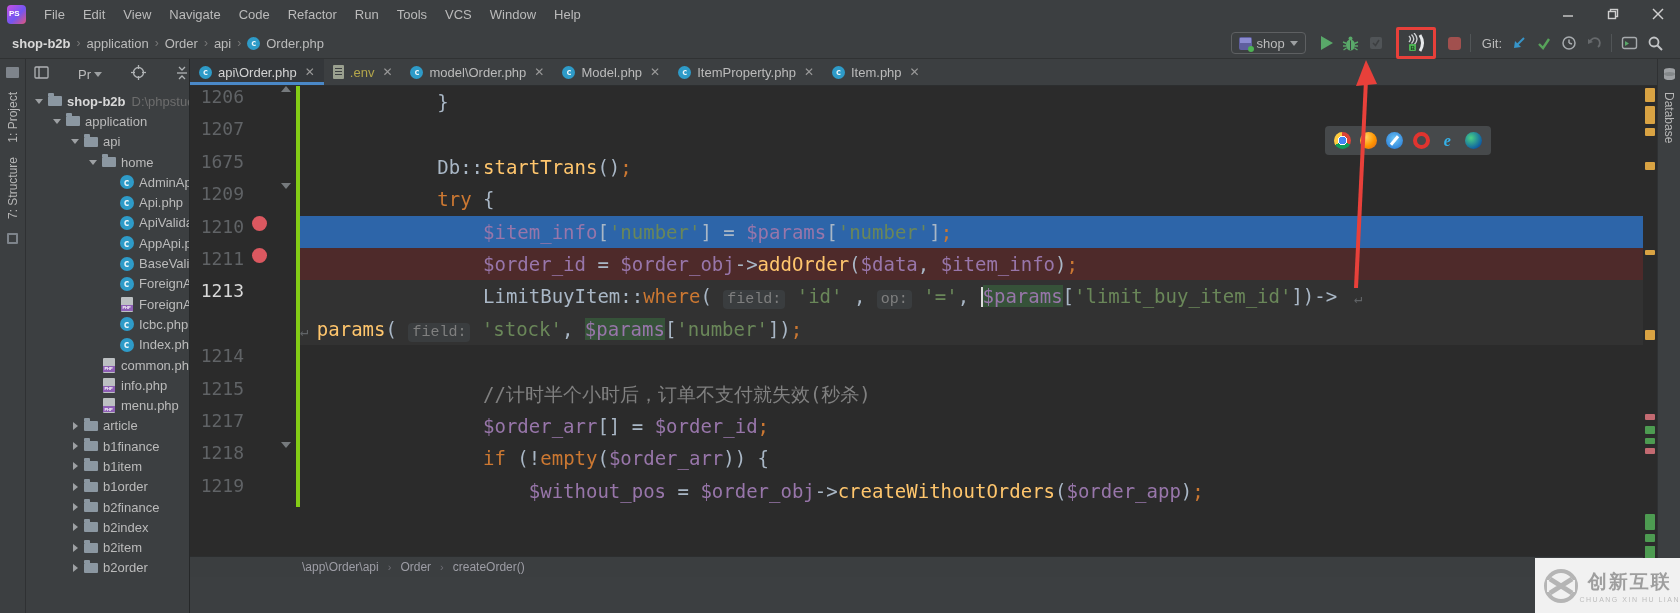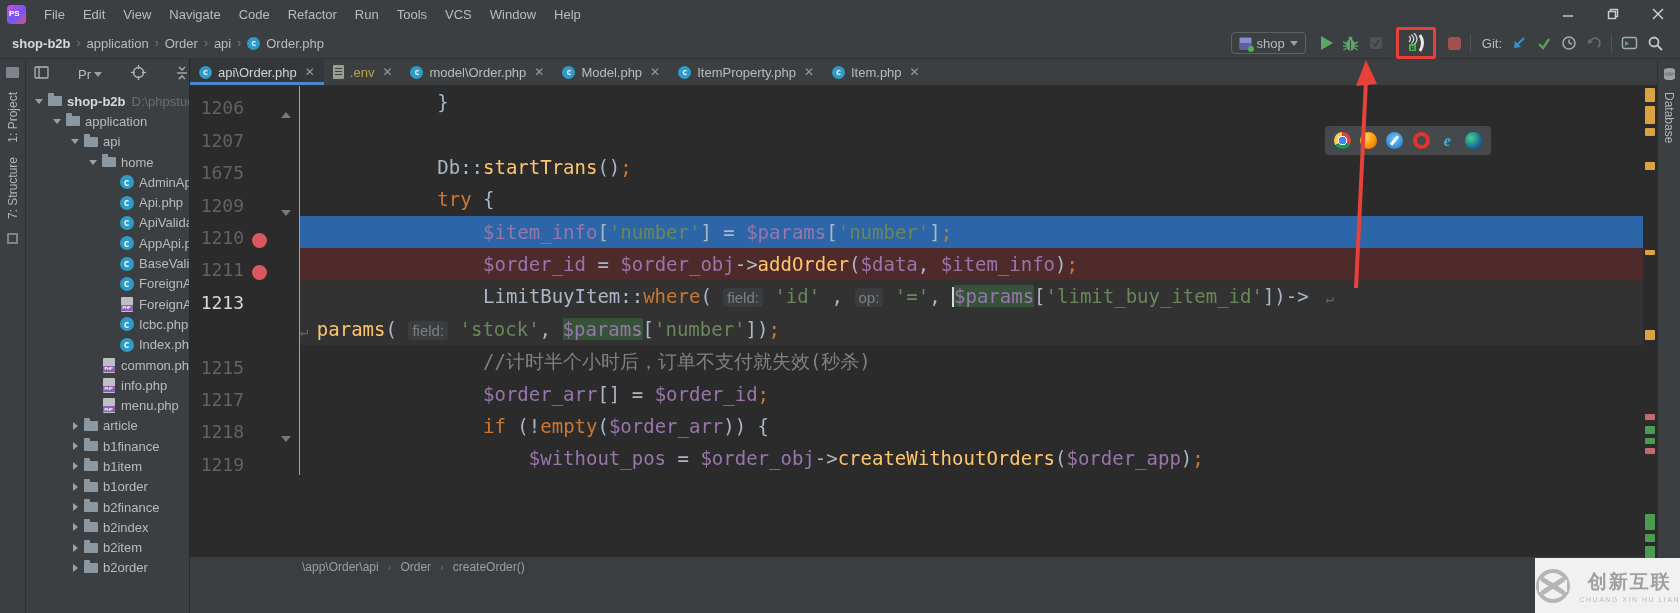--- a/index.html
+++ b/index.html
@@ -69,40 +69,40 @@
 .editor-col{position:absolute;left:190px;top:59px;right:23px;bottom:0;background:#2b2b2b;z-index:3}
 .tabbar{position:absolute;left:0;top:0;right:0;height:27px;background:#3c3f41;border-bottom:1px solid #2c2e2f;display:flex;align-items:stretch}
 .tab{display:flex;align-items:center;gap:6px;padding:0 9px;color:#bbbbbb;position:relative}
 .tab.active{background:#34373a;box-shadow:inset 0 -3px 0 #4a88c7;color:#d4d4d4}
 .tab .close{color:#9a9a9a;font-size:12px;margin-left:2px}
 .tab .envname{color:#b3a64b}
 
 
 .code{position:absolute;left:0;top:27px;right:0;height:470px;overflow:hidden;font-family:"DejaVu Sans Mono",monospace;font-size:19px;background:#2b2b2b}
 .crow{height:32.4px;display:flex;align-items:stretch}
-.gut{width:110px;flex:none;display:flex;align-items:flex-end;border-right:1px solid #84cc16}
+.gut{width:110px;flex:none;display:flex;align-items:flex-start;border-right:4px solid #84cc16}
 .num{width:54px;text-align:right;color:#606366;font-size:18px;flex:none}
 .num.white{color:#d8d8d8}
 .bpcol{width:30px;flex:none;display:flex;align-items:center;justify-content:center}
 .bpdot{width:15px;height:15px;border-radius:50%;background:#db5860}
 .foldcol{width:24px;flex:none;display:flex;align-items:center;justify-content:center}
 .fold-down{width:0;height:0;border-left:5px solid transparent;border-right:5px solid transparent;border-top:6px solid #767a7d}
 .fold-up{width:0;height:0;border-left:5px solid transparent;border-right:5px solid transparent;border-bottom:6px solid #767a7d}
 .ct{flex:1;white-space:pre;line-height:32.4px;overflow:hidden}
 .r-exec .ct{background:#2d65a9}
 .r-bpline .ct{background:#4e2a2a}
 .r-cur .ct{background:#323232}
 .t-d{color:#a9b7c6}
 .t-k{color:#cc7832}
 .t-v{color:#9876aa}
 .t-s{color:#6a8759}
 .t-m{color:#ffc66d;font-weight:normal}
 .t-c{color:#808080}
 .t-sc{color:#cc7832}
-.t-h{background:#3a3d3f;color:#7f7f7f;border-radius:4px;padding:1px 4px;font-size:15px;font-family:Liberation Sans, sans-serif}
+.t-h{background:#3a3d3f;color:#7f7f7f;border-radius:4px;padding:1px 4px;font-size:15px;font-family:Liberation Mono, monospace}
 .t-hlv{color:#9876aa;background:#365239}
 .t-wr{color:#606366;font-size:14px}
 .caret{display:inline-block;width:2px;height:20px;background:#dcdcdc;vertical-align:-4px}
 
 
 .ebc{position:absolute;left:0;right:0;top:497px;height:21px;background:#3b3e40;border-top:1px solid #2c2e2f;display:flex;align-items:center;gap:9px;padding-left:112px;font-size:12px;color:#9d9da5;white-space:nowrap}
 .ebc .sep{color:#6f6f76;font-size:11px}
 .statusfill{position:absolute;left:0;right:0;top:518px;bottom:0;background:#3c3f41}
 
 
@@ -121,21 +121,21 @@
 .bi-safari{background:radial-gradient(circle at 50% 40%,#6fc7f5,#1b6fd2);position:relative}
 .bi-safari::after{content:"";position:absolute;left:7px;top:3px;width:3px;height:11px;background:#fff;transform:rotate(40deg)}
 .bi-opera{border:4px solid #e0342f;background:transparent}
 .bi-ie{color:#35b1e8;font-size:16px;font-style:italic;font-family:"Liberation Serif",serif}
 .bi-edge{background:radial-gradient(circle at 35% 35%,#49d185,#0c59a4 75%)}
 
 
 .annot{position:absolute;left:0;top:0;z-index:9;pointer-events:none}
 
 
-.watermark{position:absolute;left:1535px;top:558px;right:0;bottom:0;background:#f1f1f1;display:flex;align-items:center;justify-content:space-between;gap:0;z-index:10}
+.watermark{position:absolute;left:1535px;top:558px;right:0;bottom:0;background:#f1f1f1;display:flex;align-items:center;justify-content:flex-end;gap:0;z-index:10}
 .wm-text{display:flex;flex-direction:column;align-items:center}
 .wm-cn{font-size:19px;font-weight:bold;color:#9e9e9e;letter-spacing:2px}
 .wm-en{font-size:7px;color:#bdbdbd;letter-spacing:1.5px;margin-top:1px}
 </style>
 </head>
 <body>
 
 <div class="titlebar">
   <div class="logo"></div>
   <div style="display:flex;height:100%">
@@ -612,20 +612,28 @@
       <div class="crow r-cur">
         <div class="gut">
           <span class="num"></span>
           <span class="bpcol"></span>
           <span class="foldcol"></span>
         </div>
         <div class="ct"><span class="t-wr">↵ </span><span class="t-m">params</span><span class="t-d">( </span><span class="t-h">field:</span><span class="t-d"> </span><span class="t-s">'stock'</span><span class="t-d">, </span><span class="t-hlv">$params</span><span class="t-d">[</span><span class="t-s">'number'</span><span class="t-d">])</span><span class="t-sc">;</span></div>
       </div>
       <div class="crow">
         <div class="gut">
+          <span class="num">1214</span>
+          <span class="bpcol"></span>
+          <span class="foldcol"></span>
+        </div>
+        <div class="ct"></div>
+      </div>
+      <div class="crow">
+        <div class="gut">
           <span class="num">1215</span>
           <span class="bpcol"></span>
           <span class="foldcol"></span>
         </div>
         <div class="ct"><span class="t-c">                //计时半个小时后，订单不支付就失效(秒杀)</span></div>
       </div>
       <div class="crow">
         <div class="gut">
           <span class="num">1217</span>
           <span class="bpcol"></span>

